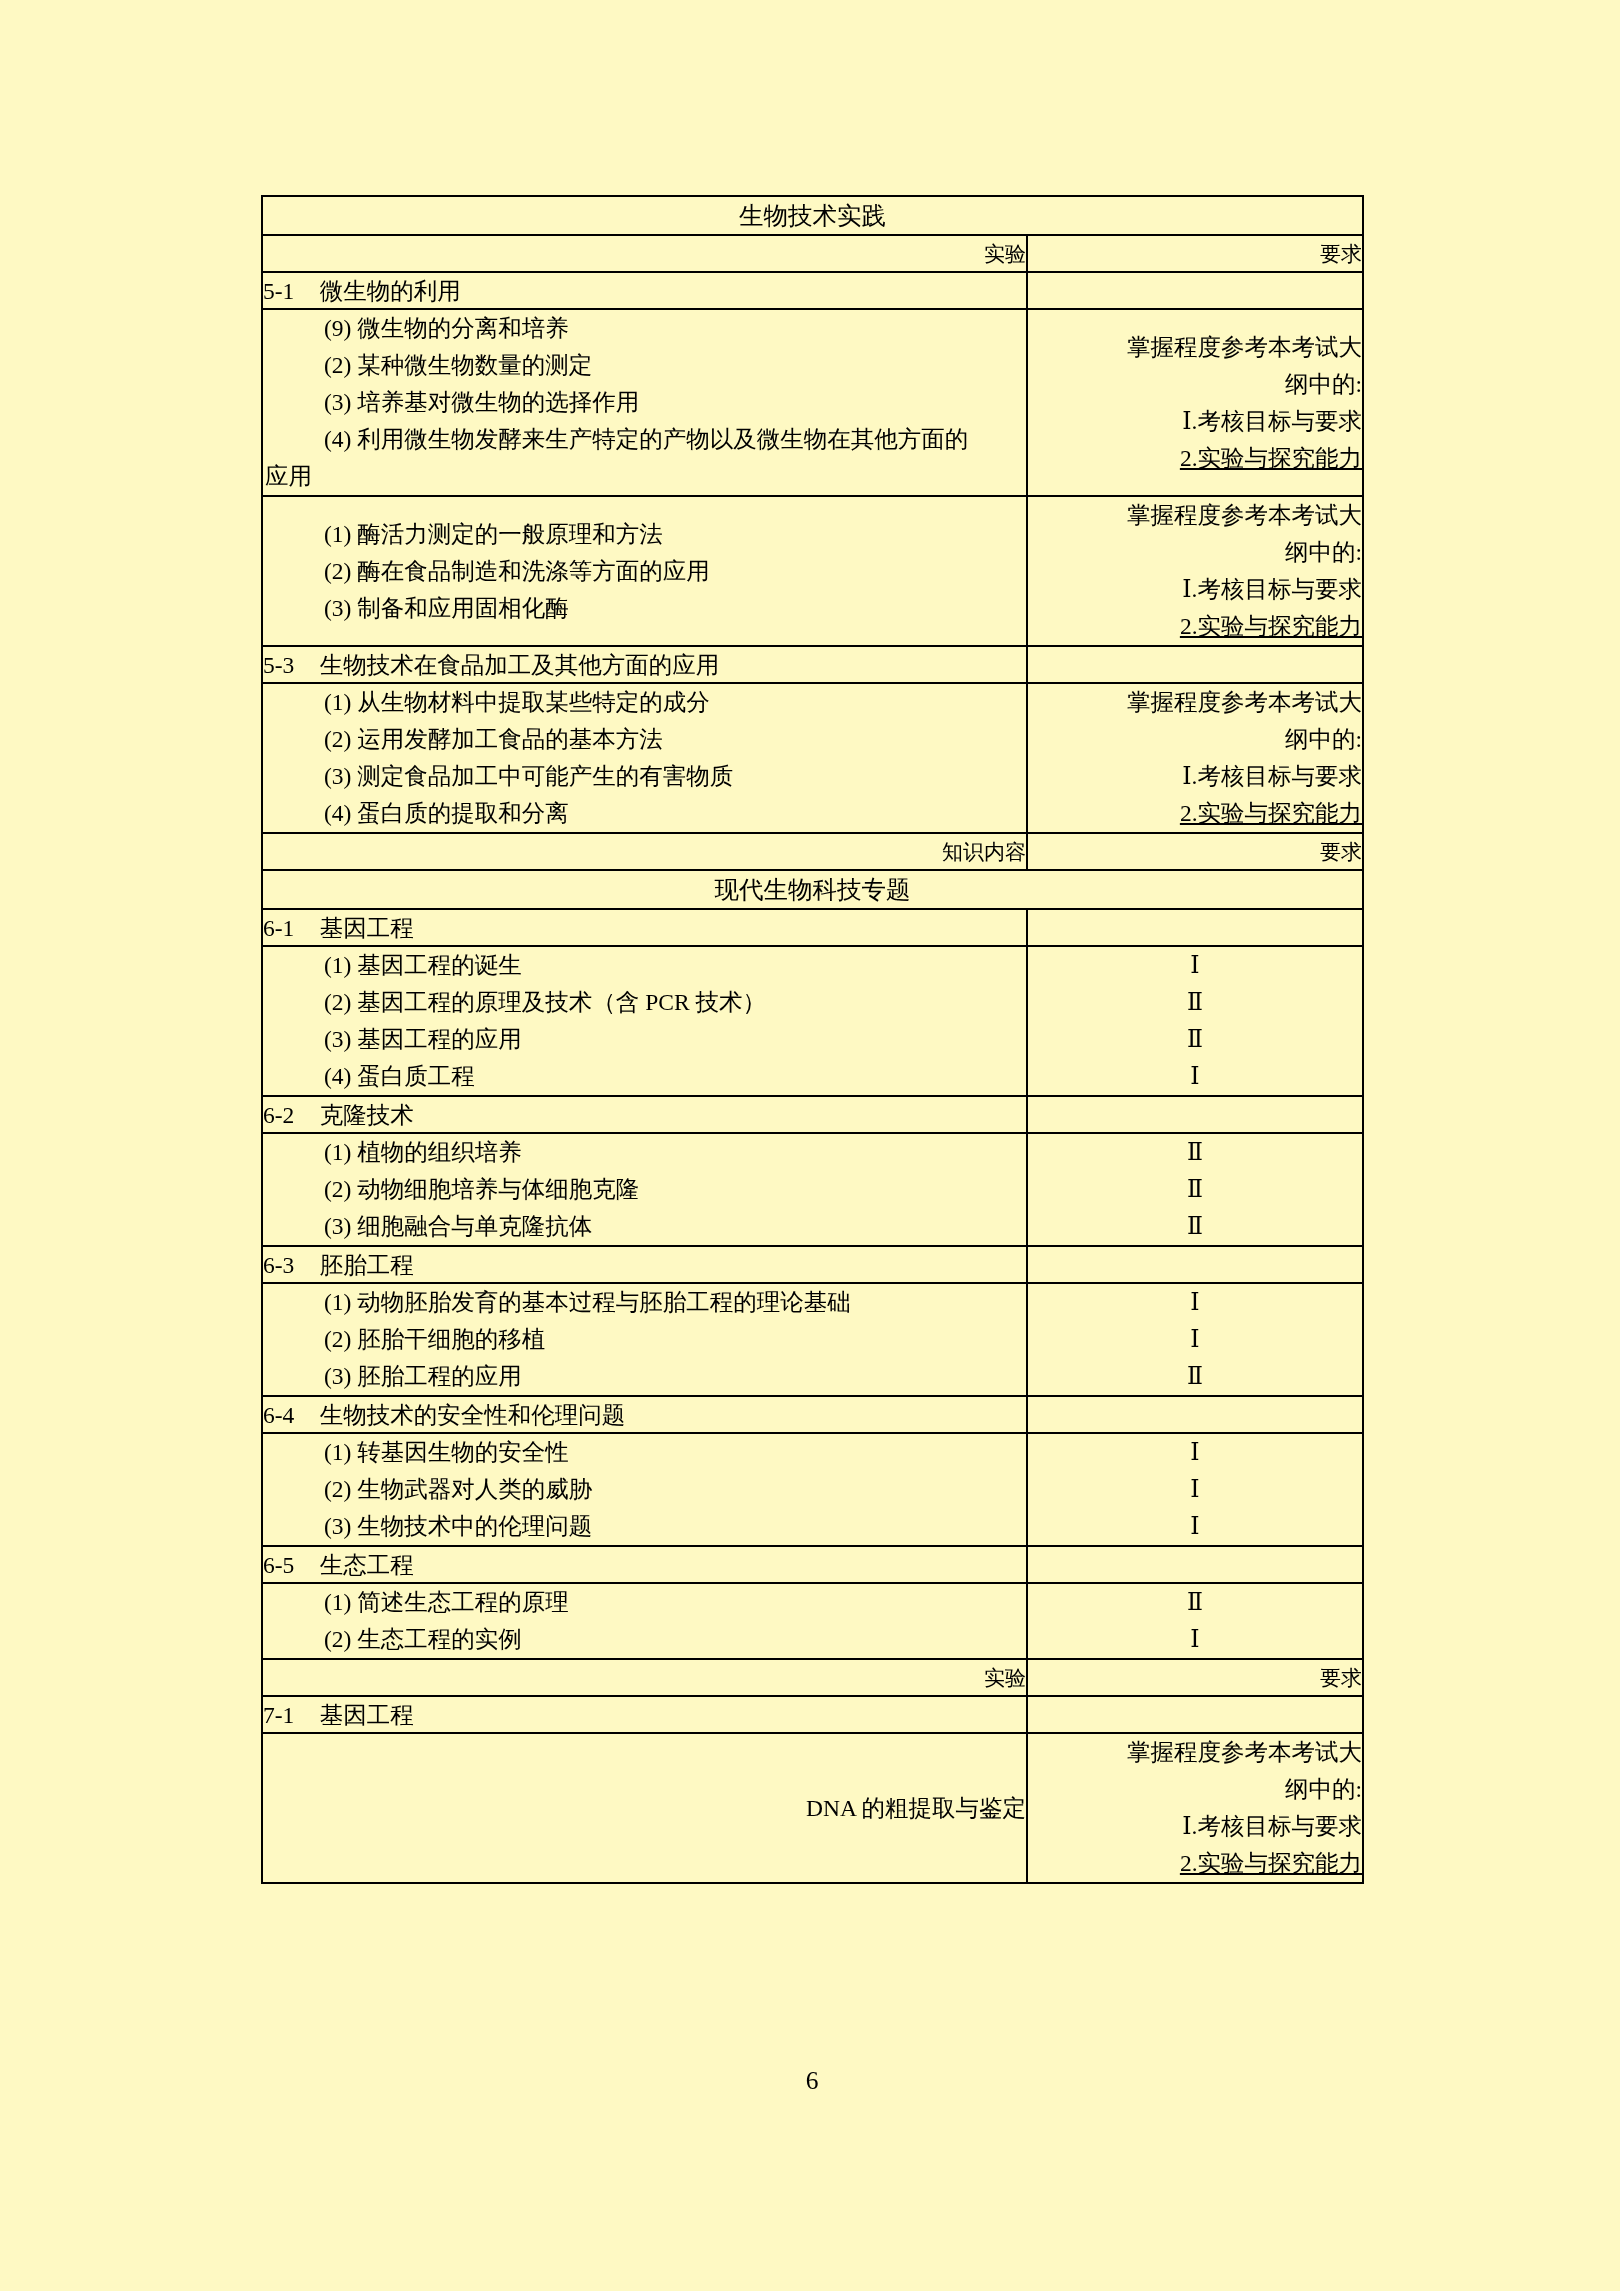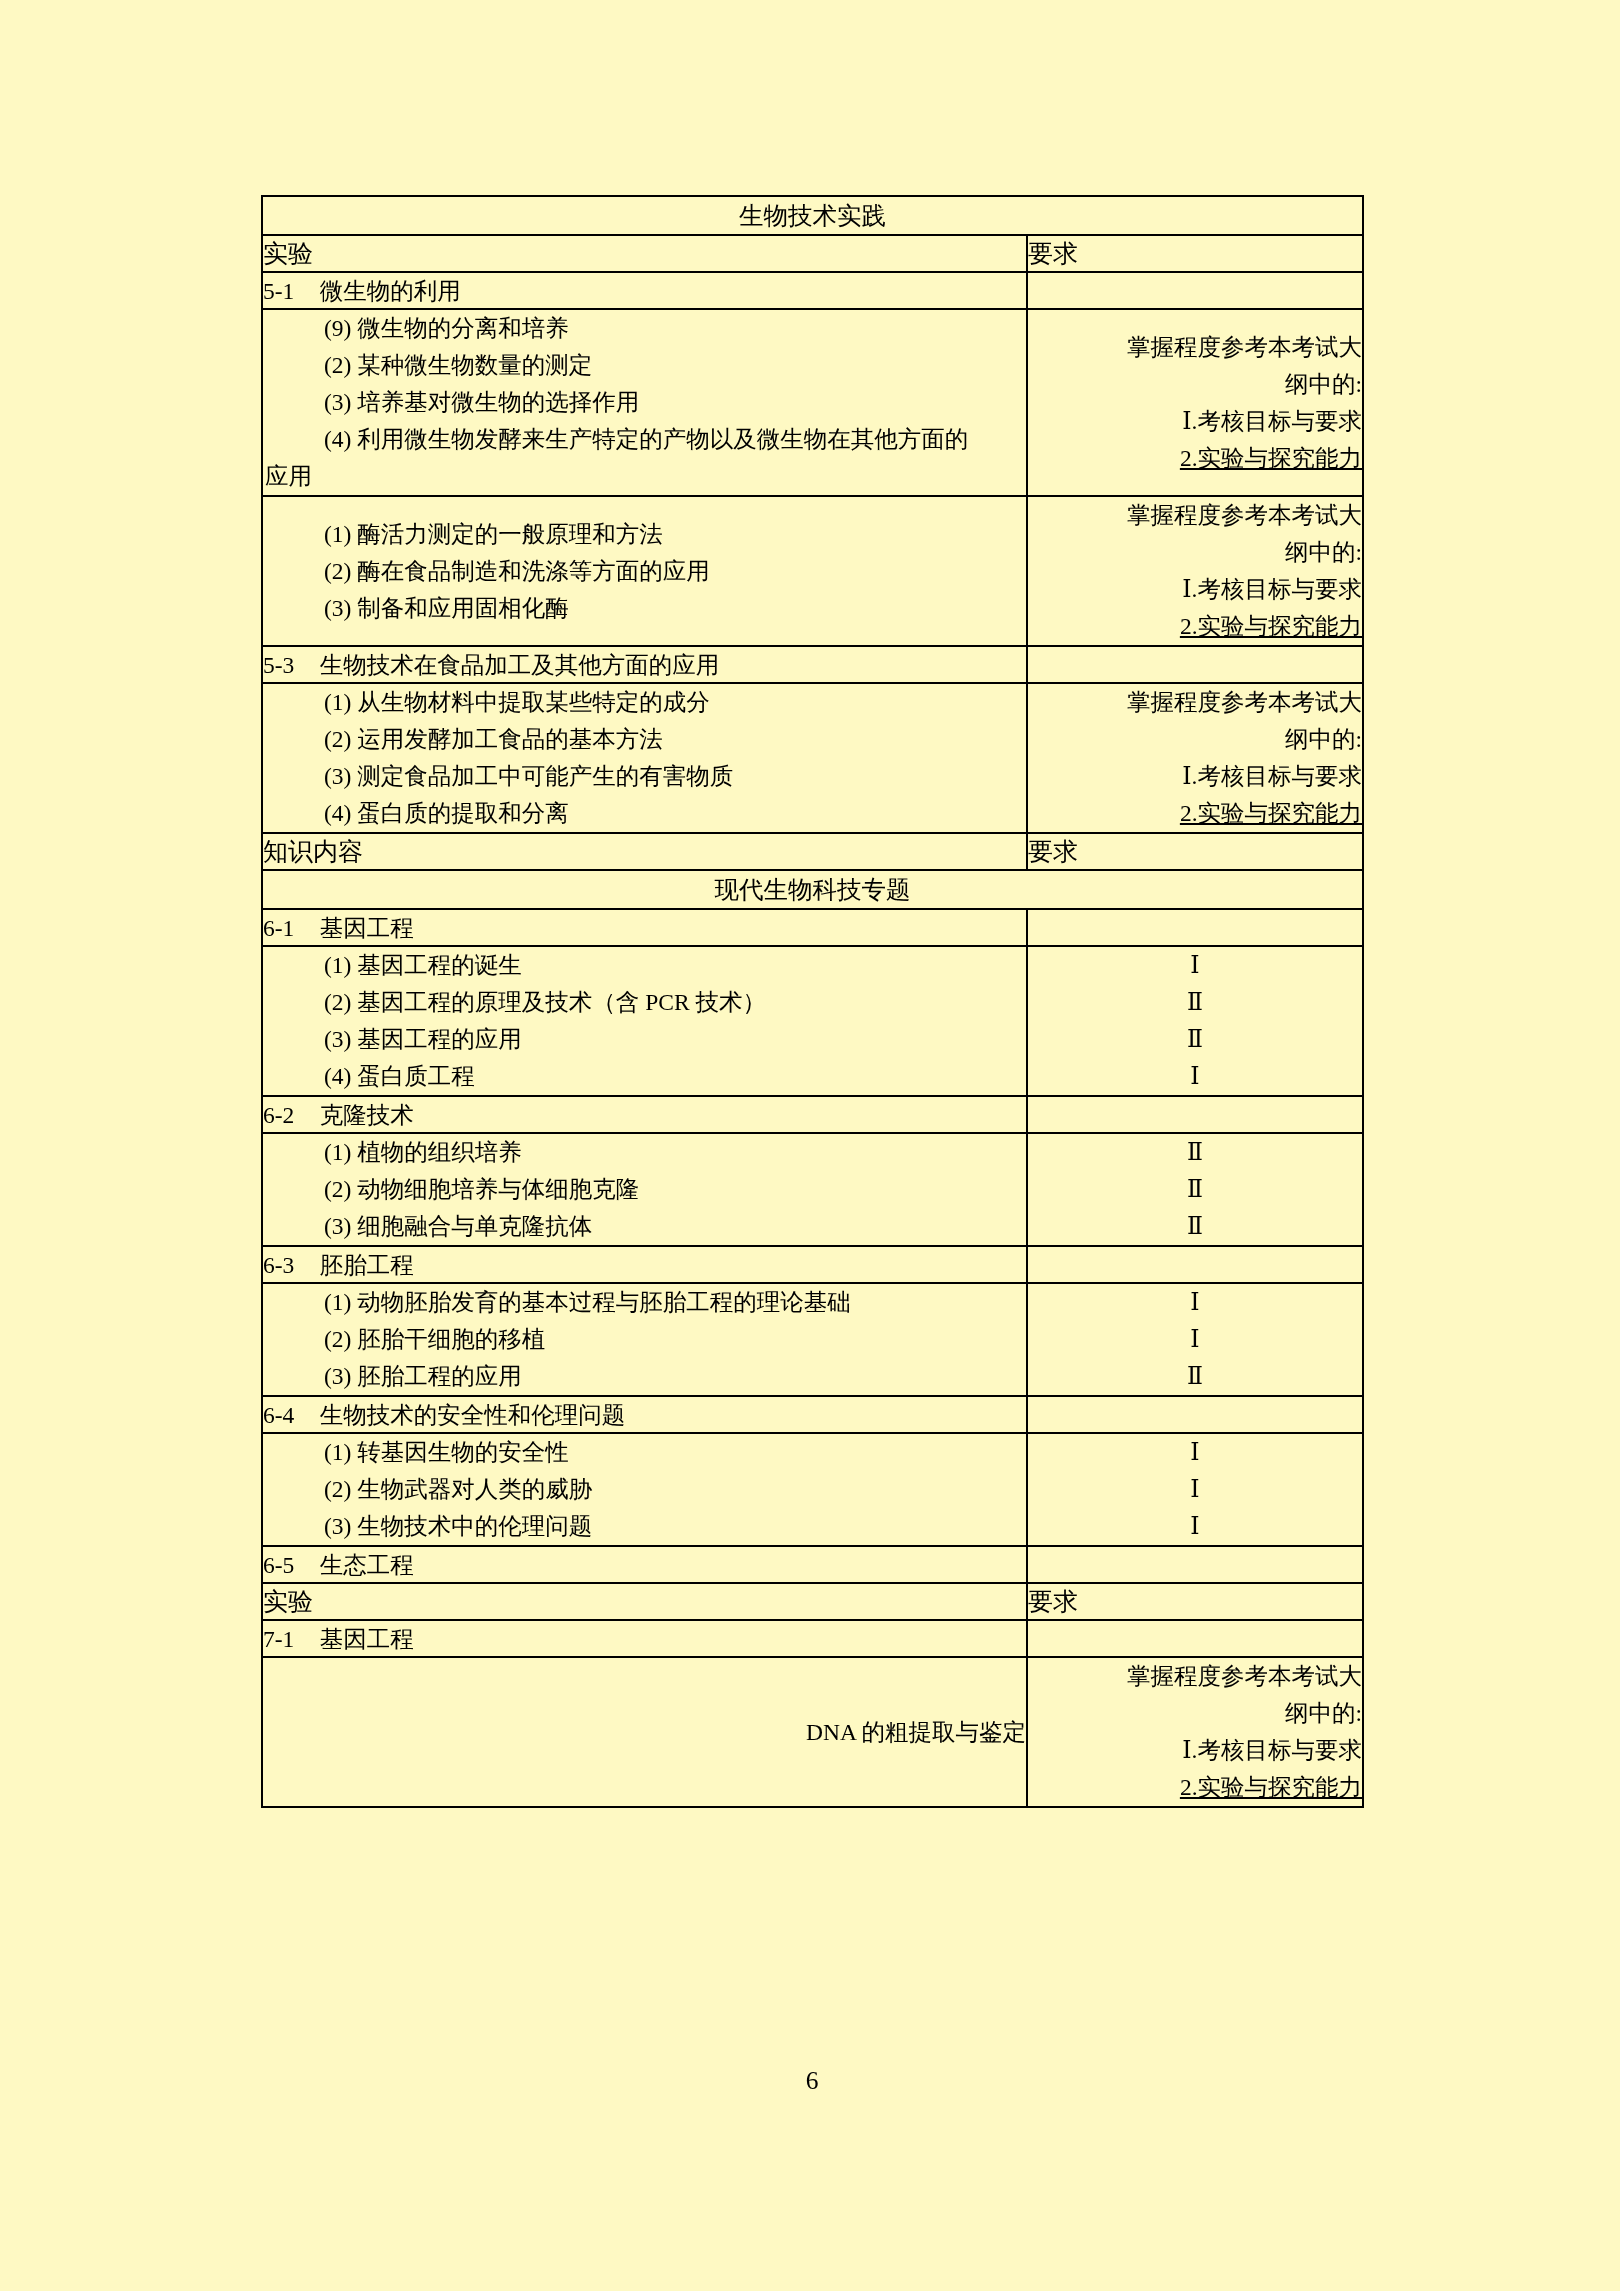--- a/index.html
+++ b/index.html
@@ -20,21 +20,21 @@
   }
   table.tbl td{
     border:2px solid #000;
     padding:0;
     vertical-align:middle;
     overflow:hidden;
   }
   col.c1{width:765px;}
   col.c2{width:336px;}
   td.trow{height:37px;text-align:center;font-size:24.5px;}
-  td.hrow{height:35px;text-align:left;font-size:25px;margin-left:37px;}
+  td.hrow{height:35px;text-align:right;font-size:21px;margin-left:37px;}
   td.grow{height:35px;padding-left:61px;text-align:left;}
   .gname{margin-left:25.5px;}
   td.items{padding:2px 0;}
   .il{line-height:37px;padding-left:61px;text-align:left;white-space:nowrap;}
   .il.cont{padding-left:2px;}
   td.note{padding:2px 0 2px 3.9px;}
   .nl{line-height:37px;text-align:right;white-space:nowrap;}
   .nl.n0{padding-left:53px;}
   .nl.n1{padding-left:4px;}
   .nl.n2{padding-left:57px;}
@@ -196,20 +196,30 @@
           <div class="rl">Ⅰ</div>
           <div class="rl">Ⅰ</div>
           <div class="rl">Ⅰ</div>
         </td>
       </tr>
 
       <tr>
         <td class="grow"><span class="gnum">6-5</span><span class="gname">生态工程</span></td>
         <td></td>
       </tr>
+      <tr>
+        <td class="items">
+          <div class="il">(1) 简述生态工程的原理</div>
+          <div class="il">(2) 生态工程的实例</div>
+        </td>
+        <td class="reqs">
+          <div class="rl">Ⅱ</div>
+          <div class="rl">Ⅰ</div>
+        </td>
+      </tr>
 
       <tr>
         <td class="hrow">实验</td>
         <td class="hrow">要求</td>
       </tr>
 
       <tr>
         <td class="grow"><span class="gnum">7-1</span><span class="gname">基因工程</span></td>
         <td></td>
       </tr>

